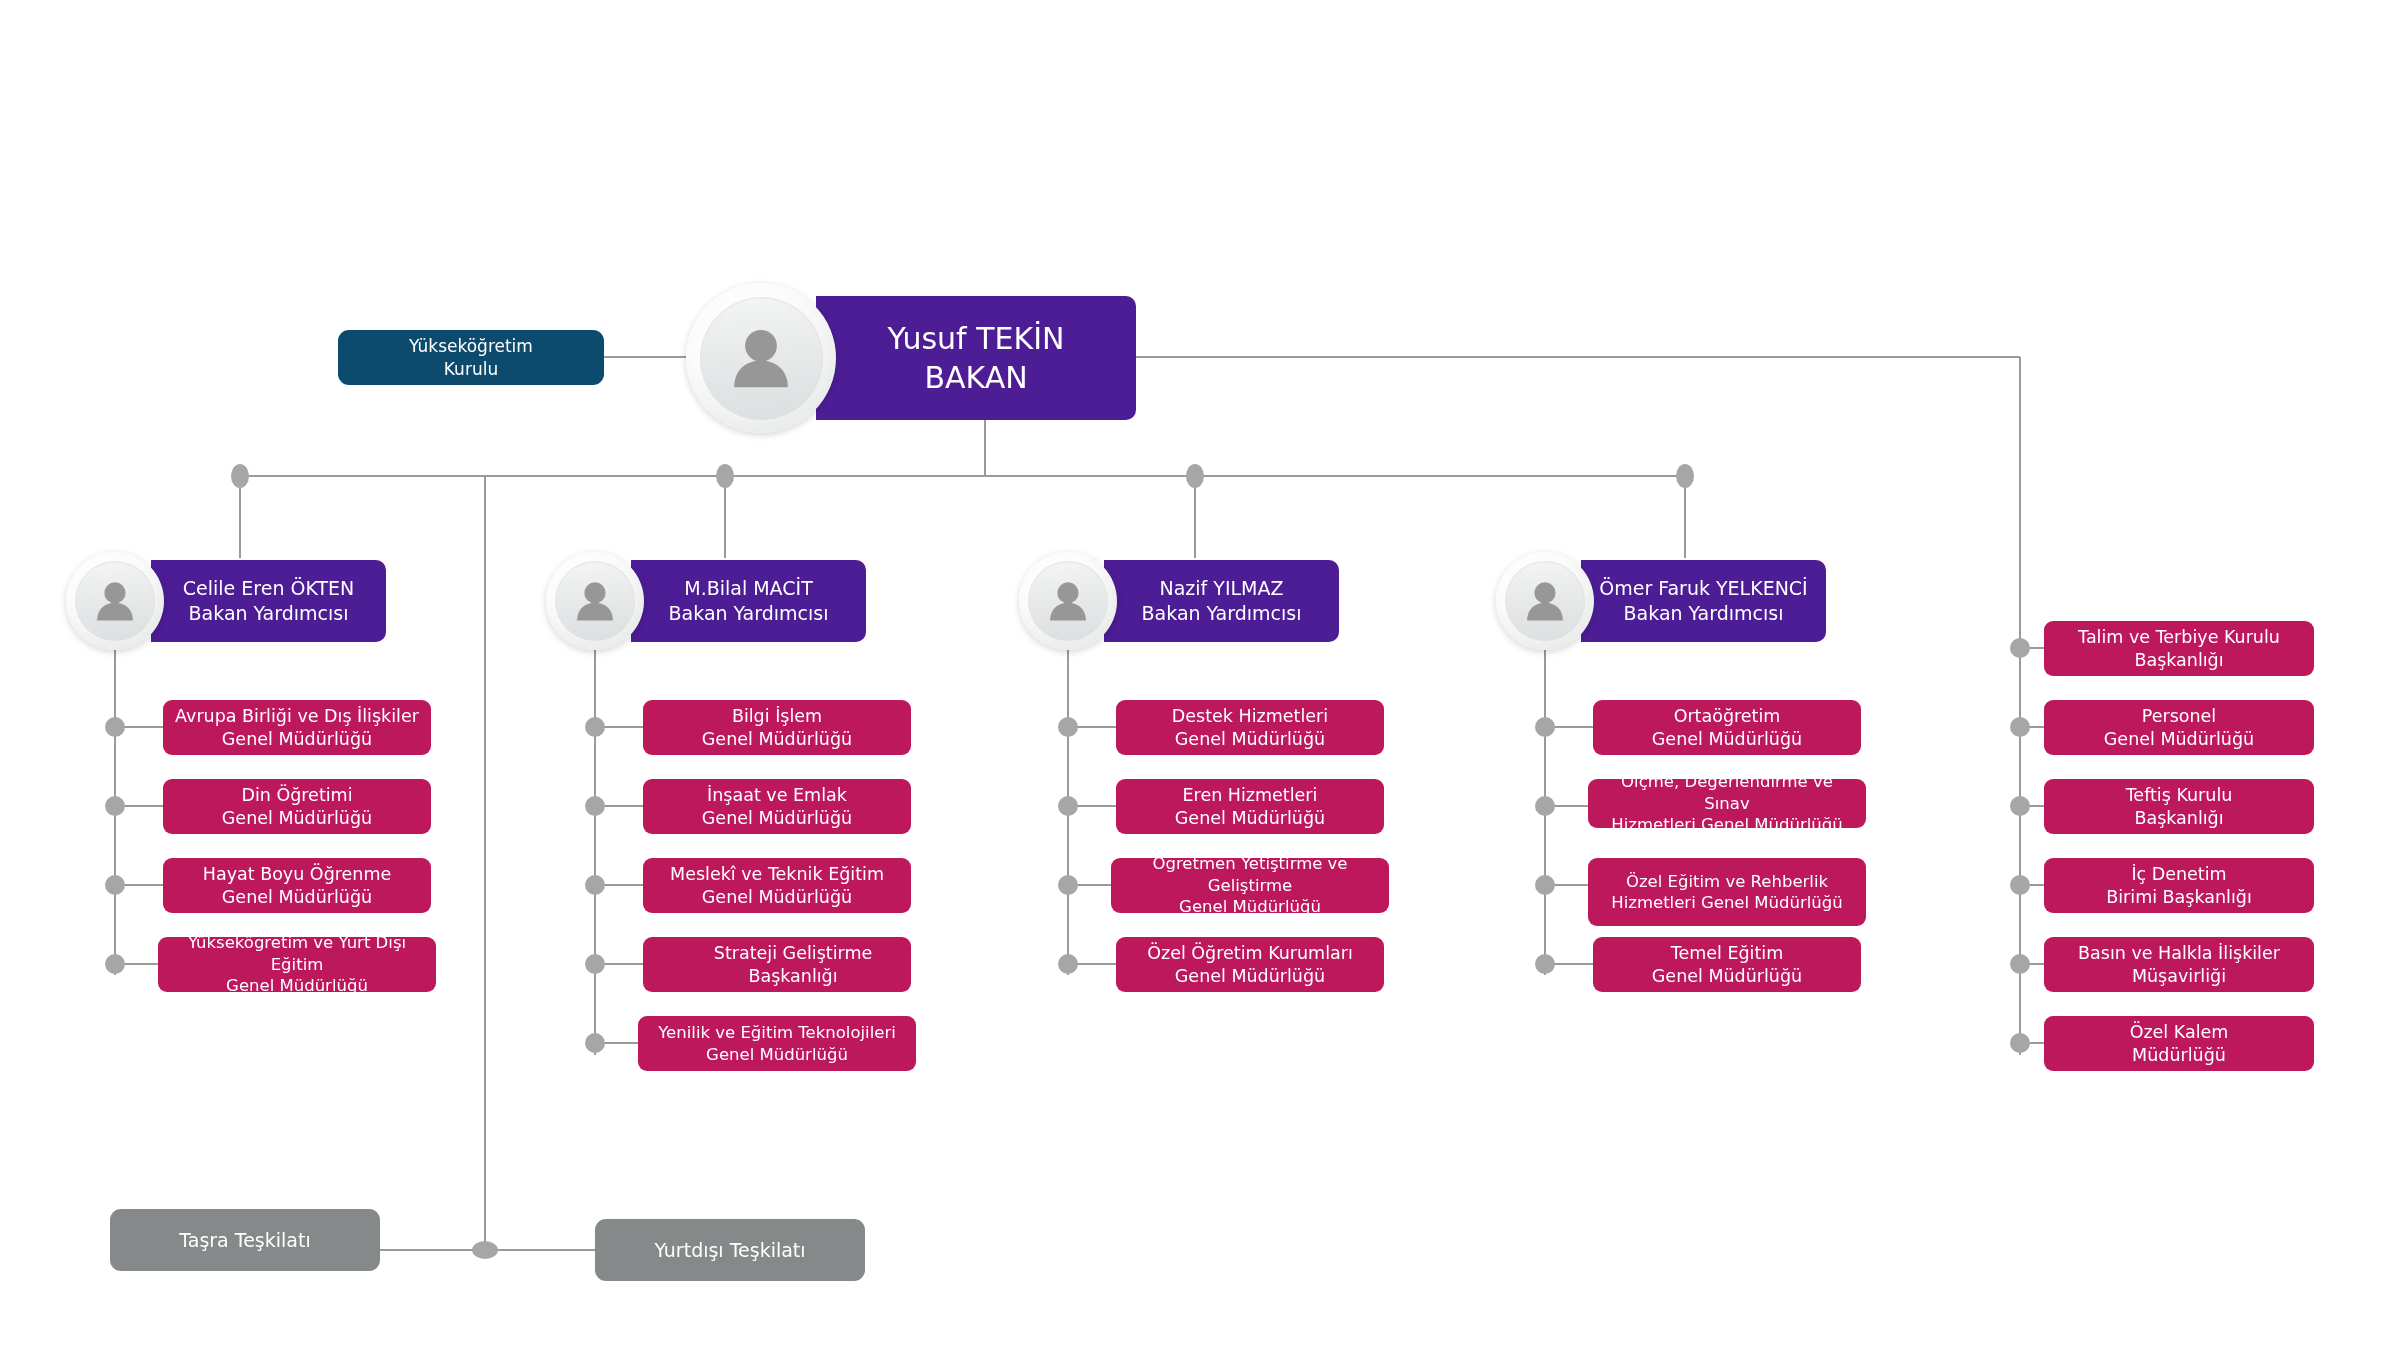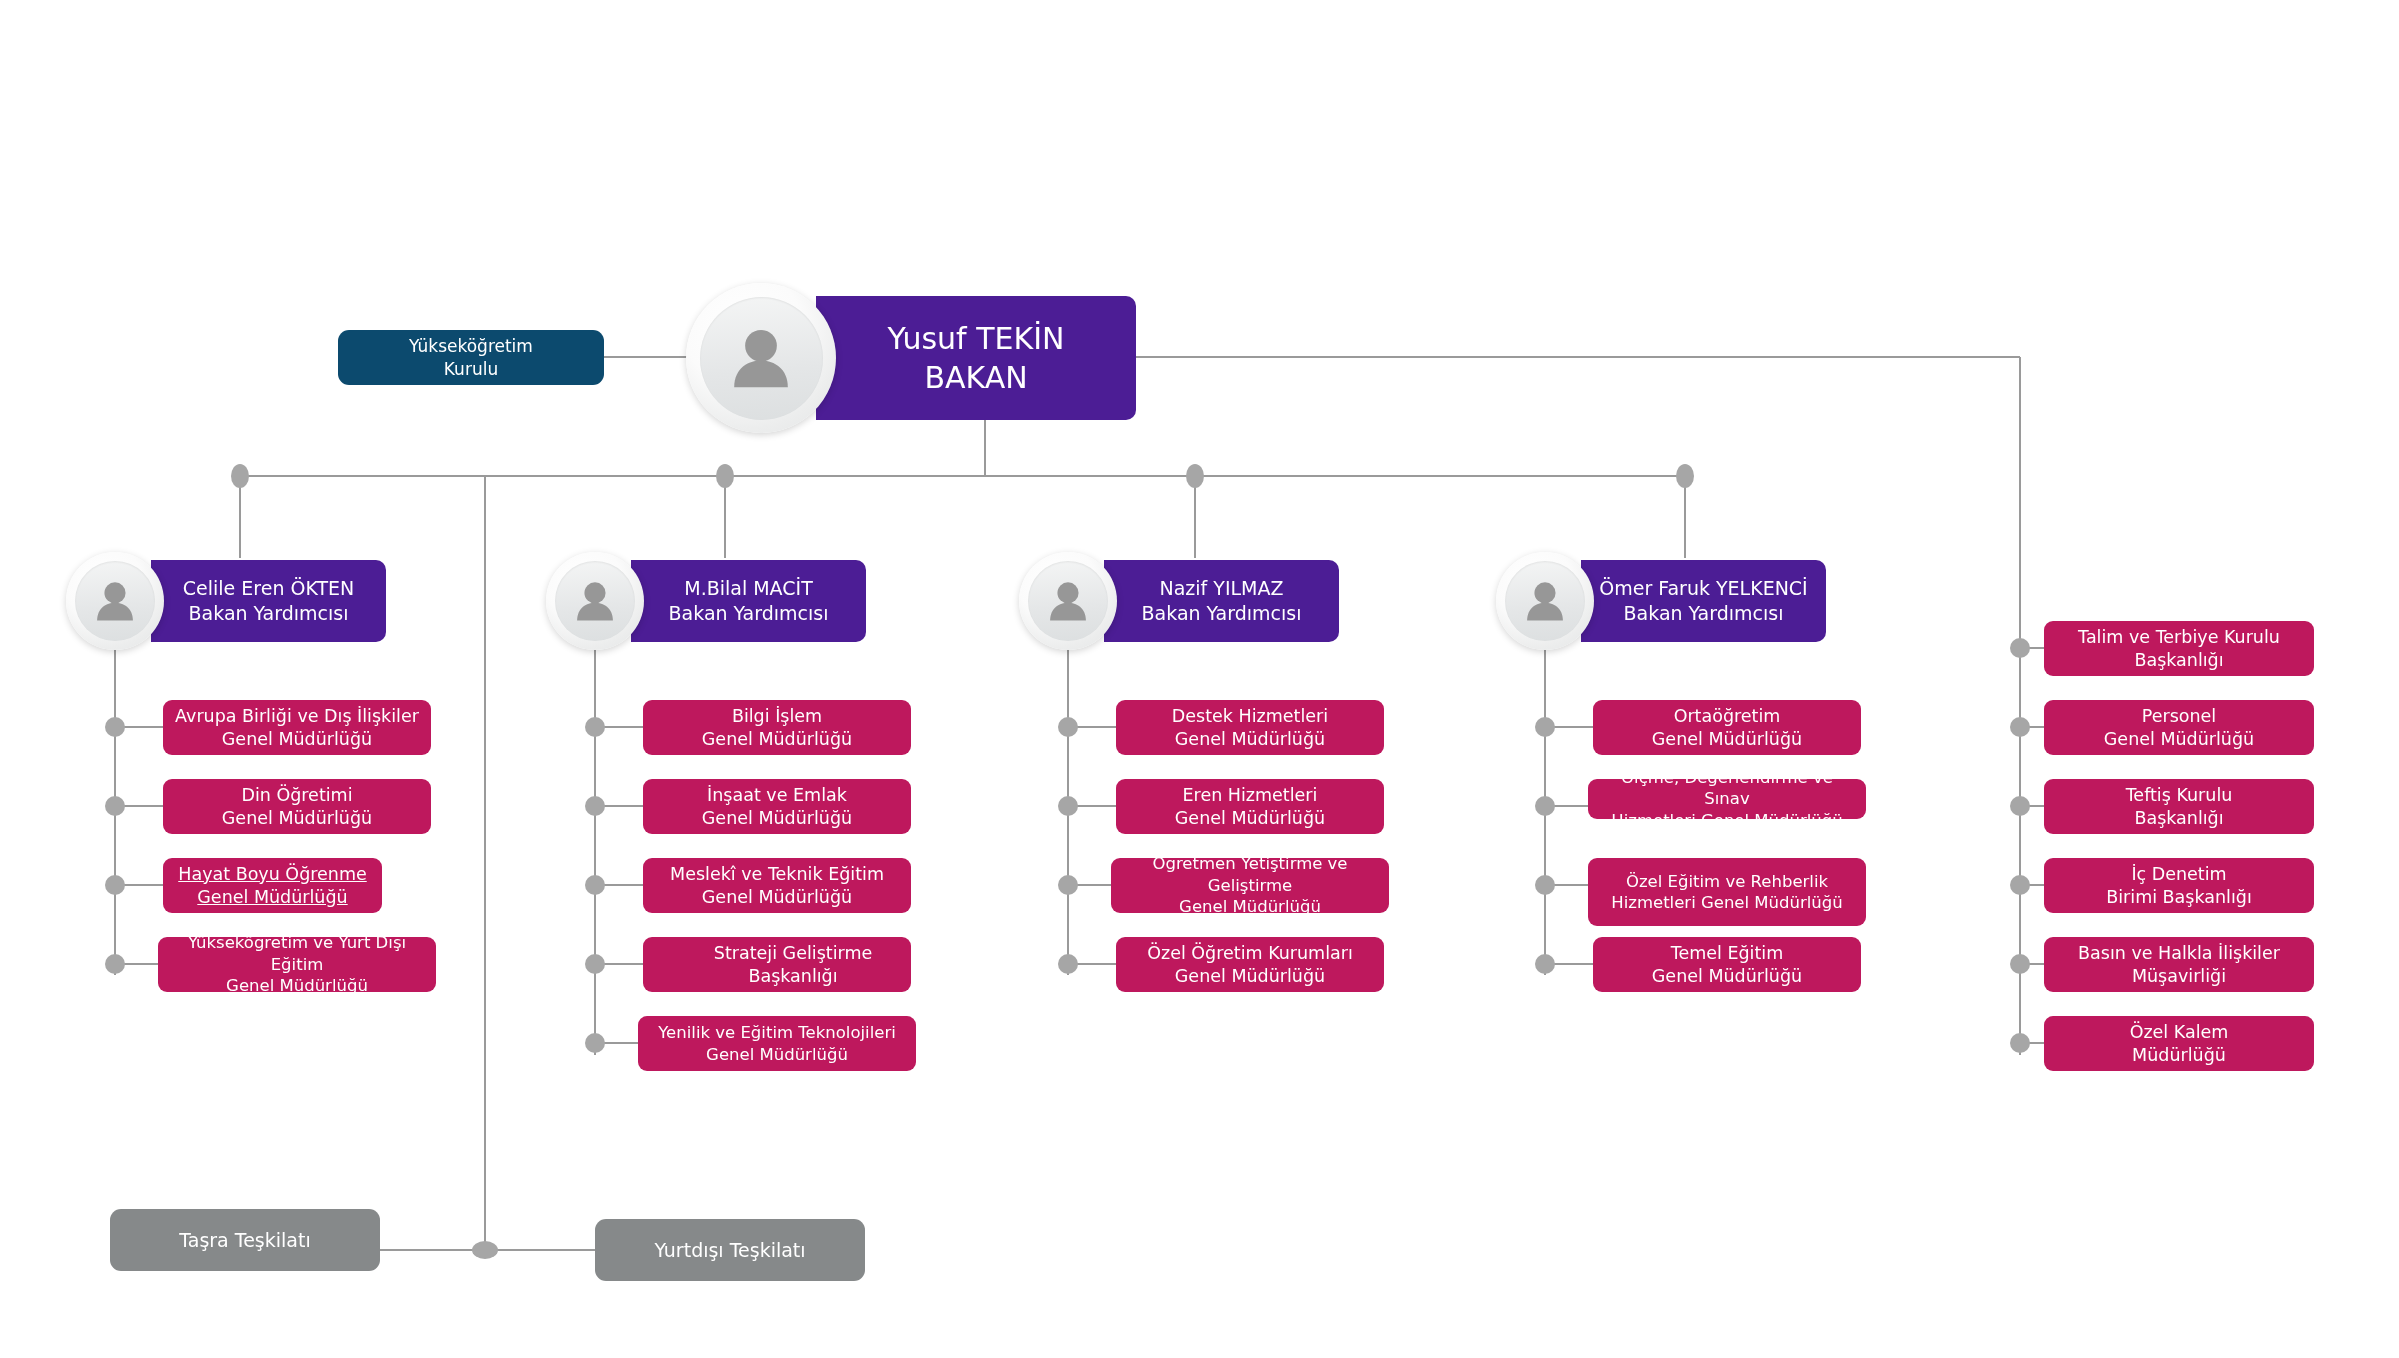--- a/index.html
+++ b/index.html
@@ -237,21 +237,21 @@
         <circle cx="32" cy="22" r="13" fill="#979797"></circle>
         <path d="M10 56 C10 40 22 34 32 34 C42 34 54 40 54 56 Z" fill="#979797"></path>
       </svg>
     </div>
   </div>
 
   <div class="box teal" style="left:163px;top:700px;width:268px;height:55px;">Avrupa Birliği ve Dış İlişkiler
 Genel Müdürlüğü</div>
   <div class="box teal" style="left:163px;top:779px;width:268px;height:55px;">Din Öğretimi
 Genel Müdürlüğü</div>
-  <div class="box teal" style="left:163px;top:858px;width:219px;height:55px;text-decoration:underline;">Hayat Boyu Öğrenme
+  <div class="box teal" style="left:163px;top:858px;width:268px;height:55px;">Hayat Boyu Öğrenme
 Genel Müdürlüğü</div>
   <div class="box teal" style="left:158px;top:937px;width:278px;height:55px;font-size:16.5px;">Yükseköğretim ve Yurt Dışı Eğitim
 Genel Müdürlüğü</div>
 
   <div class="box teal" style="left:643px;top:700px;width:268px;height:55px;">Bilgi İşlem
 Genel Müdürlüğü</div>
   <div class="box teal" style="left:643px;top:779px;width:268px;height:55px;">İnşaat ve Emlak
 Genel Müdürlüğü</div>
   <div class="box teal" style="left:643px;top:858px;width:268px;height:55px;">Meslekî ve Teknik Eğitim
 Genel Müdürlüğü</div>
@@ -264,21 +264,21 @@
 Genel Müdürlüğü</div>
   <div class="box teal" style="left:1116px;top:779px;width:268px;height:55px;">Eren Hizmetleri
 Genel Müdürlüğü</div>
   <div class="box teal" style="left:1111px;top:858px;width:278px;height:55px;font-size:16.5px;">Öğretmen Yetiştirme ve Geliştirme
 Genel Müdürlüğü</div>
   <div class="box teal" style="left:1116px;top:937px;width:268px;height:55px;">Özel Öğretim Kurumları
 Genel Müdürlüğü</div>
 
   <div class="box teal" style="left:1593px;top:700px;width:268px;height:55px;">Ortaöğretim
 Genel Müdürlüğü</div>
-  <div class="box teal" style="left:1588px;top:779px;width:278px;height:40px;font-size:16.5px;">Ölçme, Değerlendirme ve Sınav
+  <div class="box teal" style="left:1588px;top:779px;width:278px;height:49px;font-size:16.5px;">Ölçme, Değerlendirme ve Sınav
 Hizmetleri Genel Müdürlüğü</div>
   <div class="box teal" style="left:1588px;top:858px;width:278px;height:68px;font-size:16.5px;">Özel Eğitim ve Rehberlik
 Hizmetleri Genel Müdürlüğü</div>
   <div class="box teal" style="left:1593px;top:937px;width:268px;height:55px;">Temel Eğitim
 Genel Müdürlüğü</div>
 
   <div class="box teal" style="left:2044px;top:621px;width:270px;height:55px;">Talim ve Terbiye Kurulu
 Başkanlığı</div>
   <div class="box teal" style="left:2044px;top:700px;width:270px;height:55px;">Personel
 Genel Müdürlüğü</div>

